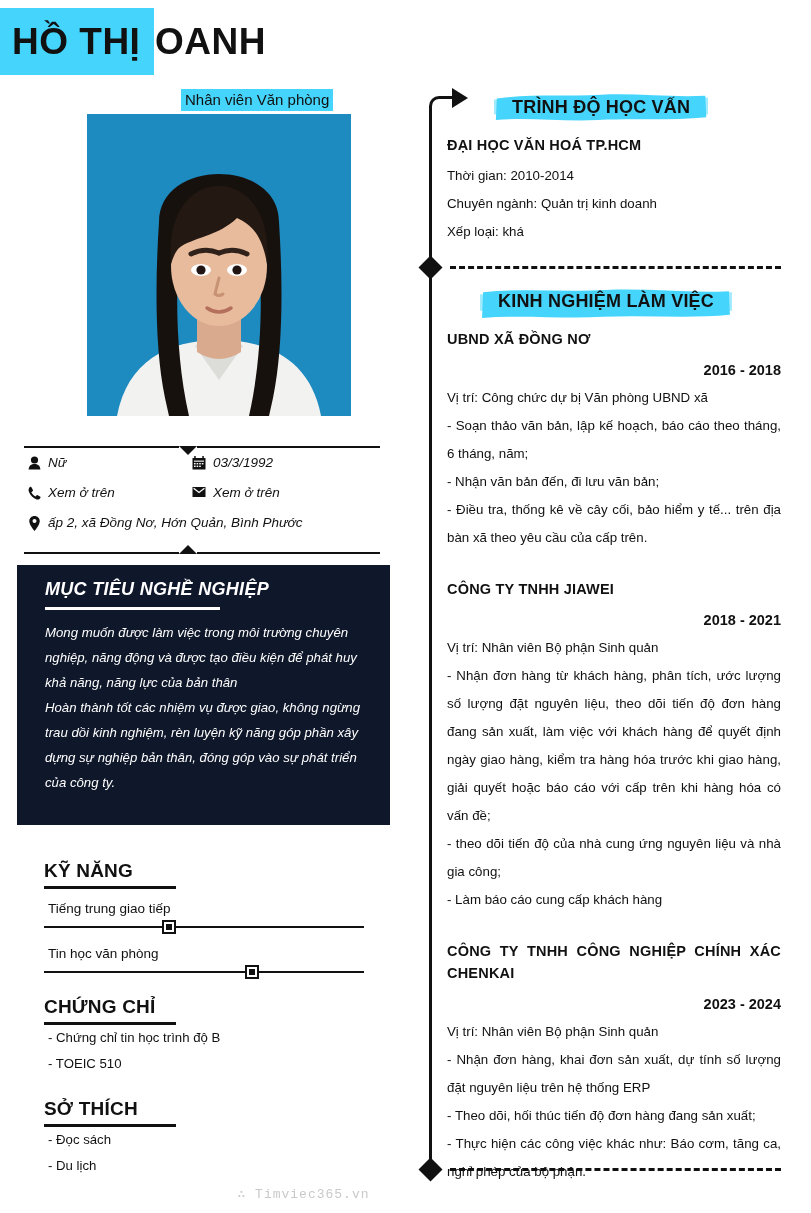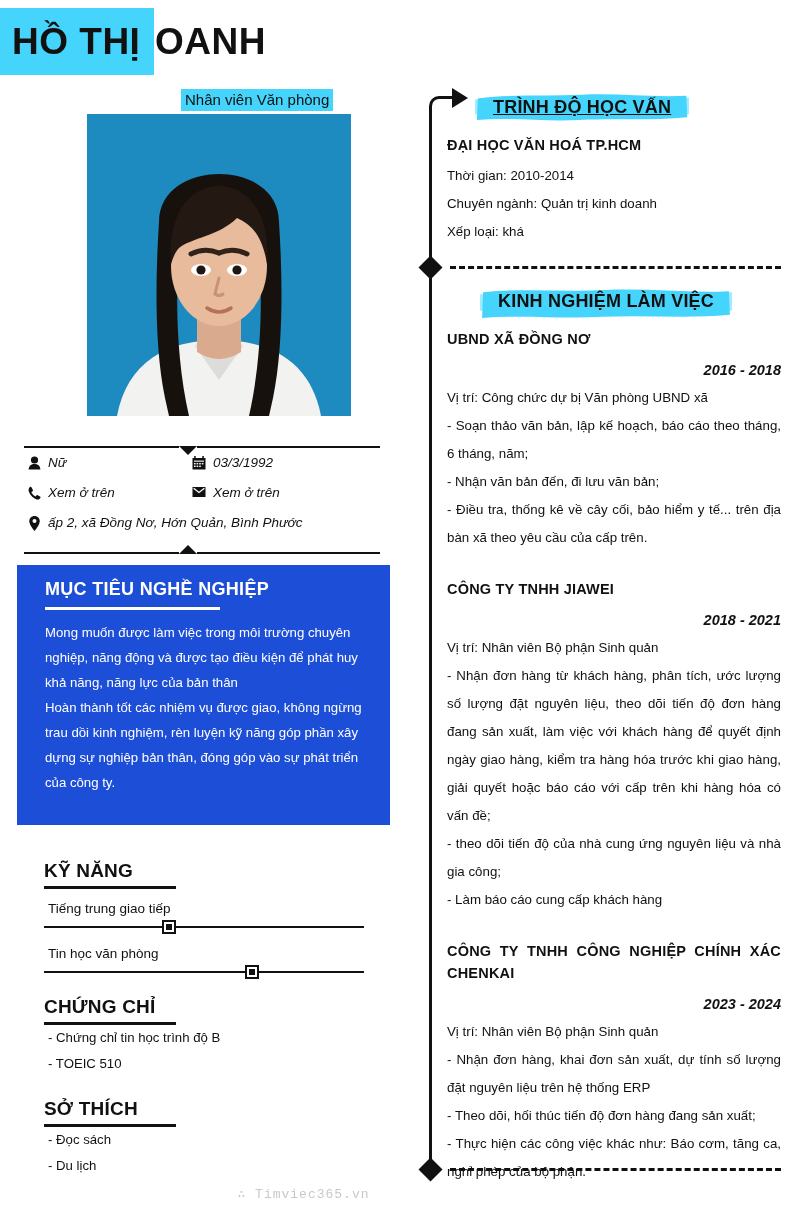--- a/index.html
+++ b/index.html
@@ -71,22 +71,23 @@
     display: flex; justify-content: center; align-items: flex-start;
     padding-top: 1px;
   }
   .ic svg { display: block; }
   .ctext { font-size: 13.5px; line-height: 16px; color: #111; padding-left: 4px; font-style: italic; }
 
   
   .objective {
     position: absolute; left: 17px; top: 565px;
     width: 373px; height: 260px;
-    background: #1d4ed8; color: #fff;
+    background: #0f172a; color: #fff;
     padding: 14px 20px 11px 28px;
+    font-style: italic;
   }
   .obj-title {
     font-size: 18px; font-weight: bold; letter-spacing: .3px;
     padding-bottom: 4px; display: inline-block;
   }
   .obj-ul { width: 175px; height: 3px; background: #fff; margin: 3px 0 10px 0; }
   .obj-body { font-size: 13.2px; line-height: 25px; }
 
   
   .lsec { position: absolute; left: 44px; width: 330px; }
@@ -145,21 +146,21 @@
   .brush .bg {
     position: absolute; left: 0; top: 0; right: 0; bottom: 0;
     z-index: 0;
   }
   .brush .lbl {
     position: relative; z-index: 1;
     font-size: 18px; font-weight: bold; letter-spacing: .2px; color: #111;
   }
   .r-head { font-size: 14.5px; font-weight: bold; letter-spacing: .2px; line-height: 22px; }
   .r-head.just { text-align: justify; text-align-last: justify; }
-  .r-date { font-size: 14.5px; font-weight: bold; text-align: right; margin-top: 12px; font-style: italic; }
+  .r-date { font-size: 14.5px; font-weight: bold; text-align: right; margin-top: 12px; }
   .r-line { font-size: 13.3px; line-height: 28px; }
   .r-line.just { text-align: justify; }
 
   
   .footer {
     position: absolute; left: 0; top: 1186px; width: 647px;
     text-align: center; color: #c9c9c9;
     font-family: "Liberation Mono", monospace; font-size: 13px;
     letter-spacing: 1px;
     padding-right: 40px;
@@ -319,21 +320,21 @@
 
   <div class="tl-hook"></div>
   <div class="tl-arrow"></div>
   <div class="tl-line"></div>
   <div class="tl-diamond" style="top:259px;"></div>
   <div class="tl-dash" style="top:266px;"></div>
   <div class="tl-diamond" style="top:1161px;"></div>
   <div class="tl-dash" style="top:1168px;"></div>
 
   <div class="right" style="top:92px;">
-    <div class="brush" style="margin-left:28px;text-decoration:underline;">
+    <div class="brush" style="margin-left:47px;">
       <svg class="bg" viewBox="0 0 230 34" preserveAspectRatio="none">
         <path d="M3 7 C40 2 78 5 115 3 C152 1 190 6 227 4 L228 27 C190 31 150 28 112 30 C74 32 38 27 2 30 Z" fill="#45d5fc"></path>
         <rect x="0" y="8" width="6" height="16" fill="#45d5fc" opacity="0.5"></rect>
         <rect x="224" y="6" width="6" height="18" fill="#45d5fc" opacity="0.5"></rect>
       </svg>
       <span class="lbl">TRÌNH ĐỘ HỌC VẤN</span>
     </div>
     <div class="r-head" style="margin-top:10px;">ĐẠI HỌC VĂN HOÁ TP.HCM</div>
     <div class="r-line" style="margin-top:6px;">Thời gian: 2010-2014</div>
     <div class="r-line">Chuyên ngành: Quản trị kinh doanh</div>

